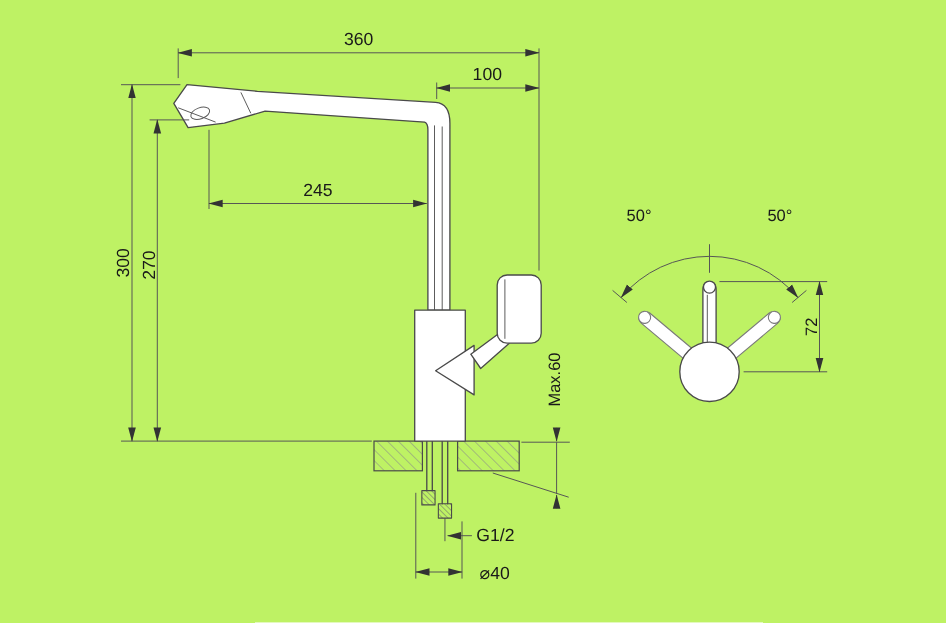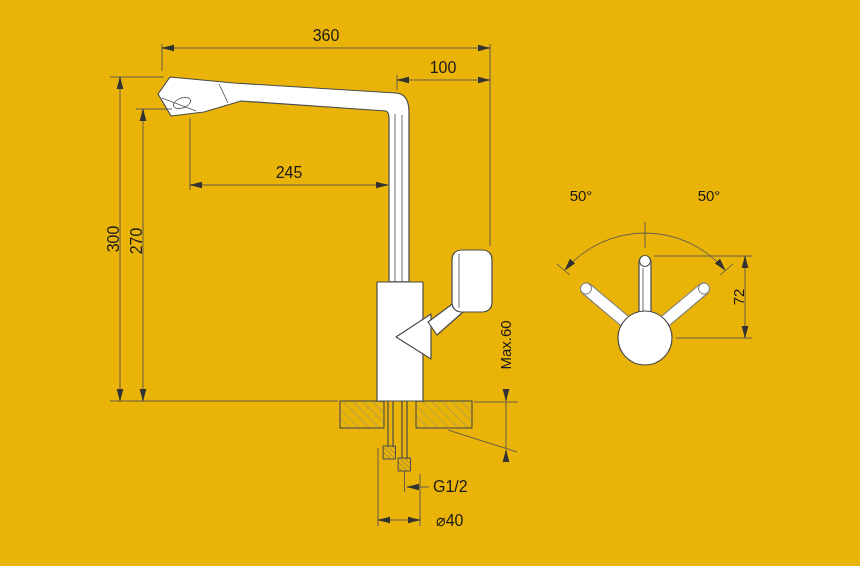--- a/index.html
+++ b/index.html
@@ -1,19 +1,19 @@
 <!DOCTYPE html>
 <html><head>
 <meta charset="utf-8">
 <style>
   html, body { margin: 0; padding: 0; background: #ffffff; }
   .canvas {
     width: 860px; height: 566px;
     position: relative;
-    background: #eab308;
+    background: #bef264;
     font-family: "Liberation Sans", sans-serif;
   }
   svg { display: block; }
   .outline { stroke: #4a4a4a; stroke-width: 1.2; fill: none; stroke-linejoin: round; stroke-linecap: round; }
   .outline-fill { stroke: #4a4a4a; stroke-width: 1.2; fill: #ffffff; stroke-linejoin: round; }
   .thin { stroke: #5a5a5a; stroke-width: 0.9; fill: none; }
   .ghost { stroke: #7a7a7a; stroke-width: 1; fill: #ffffff; }
   .dim { stroke: #555555; stroke-width: 0.9; fill: none; }
   .dim-text { font-family: "Liberation Sans", sans-serif; font-size: 16px; fill: #1a1a1a; }
   .dim-text-sm { font-family: "Liberation Sans", sans-serif; font-size: 15px; fill: #1a1a1a; }

